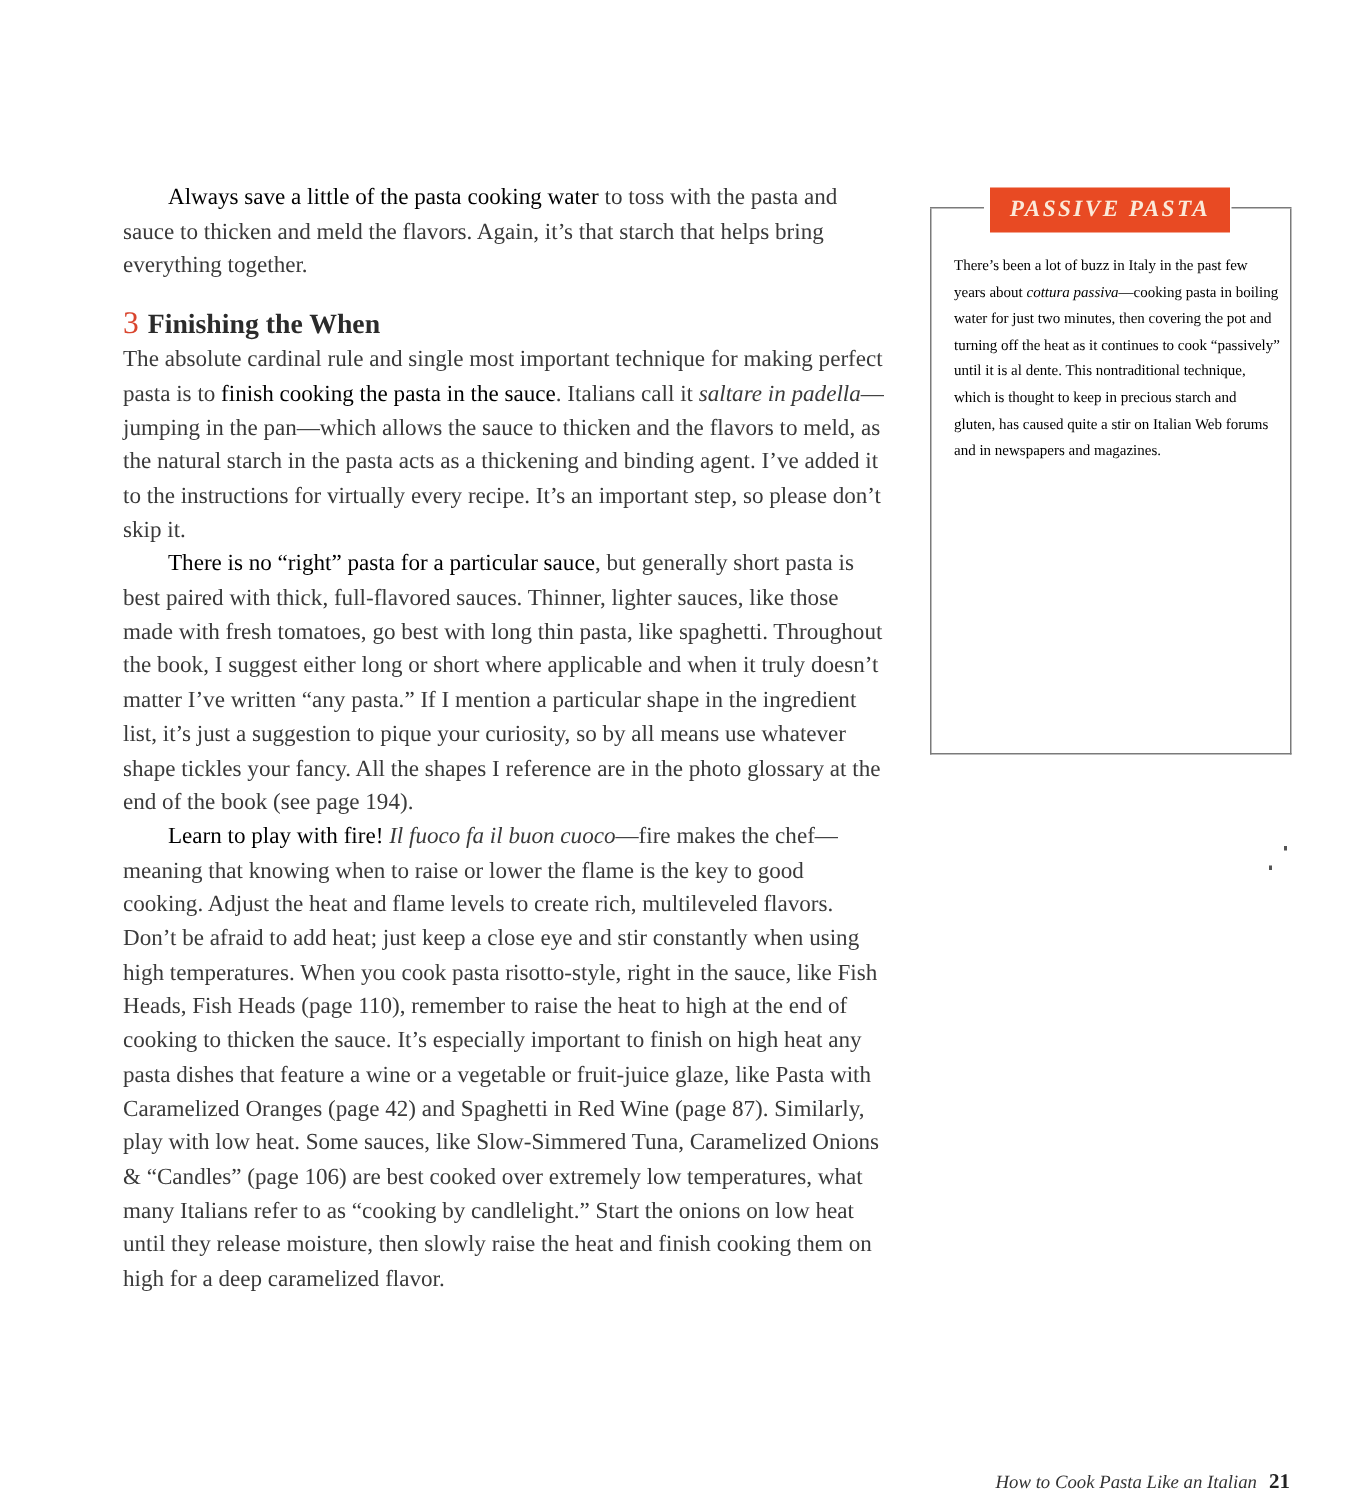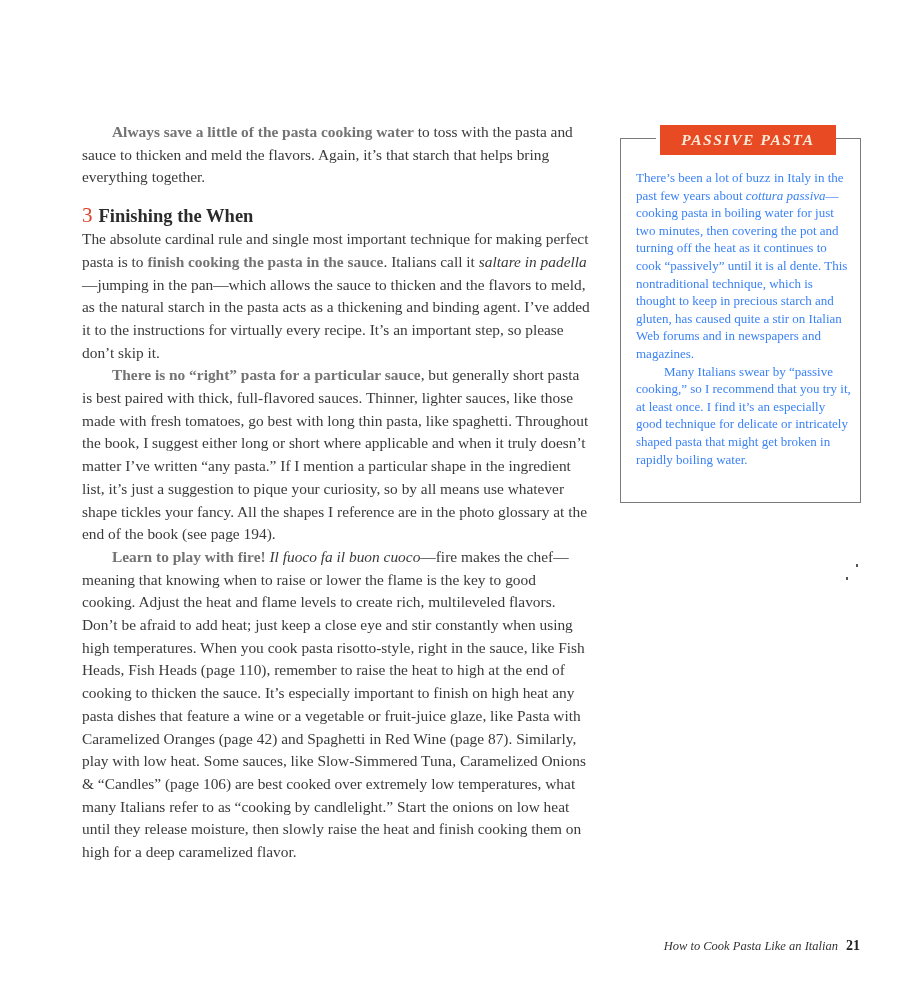--- a/index.html
+++ b/index.html
@@ -6,47 +6,47 @@
   body {
     width: 897px; height: 1000px; background: #ffffff; position: relative; overflow: hidden;
     font-family: "Liberation Serif", "DejaVu Serif", serif; color: #3a3a3a;
   }
   .main {
     position: absolute; left: 82px; top: 121px; width: 510px;
     font-size: 15.4px; line-height: 22.7px;
   }
   .main p { margin: 0; }
   .indent { text-indent: 30px; }
-  .main b { color: #737373; font-weight: bold; }
+  .main b { color: #000000; font-weight: normal; }
   .main i { }
   .heading {
     margin-top: 14px; margin-bottom: 0; font-size: 18.5px; line-height: 24px;
     font-weight: bold; color: #2b2b2b;
   }
   .heading .num { color: #d9452e; font-size: 21px; font-weight: normal; margin-right: 6px; }
   .sidebar {
     position: absolute; left: 620px; top: 139px; width: 241px; height: 364px;
     border-left: 1.5px solid #7a7a7a; border-right: 1.5px solid #7a7a7a; border-bottom: 1.5px solid #7a7a7a;
     box-sizing: border-box;
   }
   .sidebar .topline-l { position: absolute; top: -1px; left: -1px; width: 36px; border-top: 1.5px solid #7a7a7a; }
   .sidebar .topline-r { position: absolute; top: -1px; right: -1px; width: 40px; border-top: 1.5px solid #7a7a7a; }
   .sidebar-title {
-    position: absolute; left: 39px; top: -14px; width: 176px; height: 30px;
+    position: absolute; left: 39px; top: -14px; width: 160px; height: 30px;
     background: #e84a23; color: #fbe9d8; font-size: 15.5px; letter-spacing: 1.6px;
     font-style: italic; font-weight: bold; text-align: center; line-height: 30px;
   }
   .sidebar-body {
     position: absolute; left: 15px; top: 30px; width: 218px;
-    font-size: 13px; line-height: 17.6px; color: #3b82f6;
+    font-size: 10px; line-height: 17.6px; color: #000000;
   }
   .sidebar-body p { margin: 0; }
   .sidebar-body .indent { text-indent: 28px; }
   .footer {
-    position: absolute; right: 37px; top: 938px; font-size: 12.5px; color: #333; text-align: center;
+    position: absolute; right: 37px; top: 981px; font-size: 12.5px; color: #333; text-align: center;
   }
   .footer .title { font-style: italic; }
   .footer .pg { font-weight: bold; font-size: 14px; margin-left: 8px; color: #222; }
   .speck { position: absolute; width: 2px; height: 3px; background: #555; }
 </style>
 </head>
 <body>
 
 <div class="main">
   <p class="indent"><b>Always save a little of the pasta cooking water</b><span> to toss with the pasta and sauce to thicken and meld the flavors. Again, it’s that starch that helps bring everything together.</span></p>
@@ -59,21 +59,20 @@
 
   <p class="indent"><b>Learn to play with fire!</b><i> Il fuoco fa il buon cuoco</i><span>—fire makes the chef—meaning that knowing when to raise or lower the flame is the key to good cooking. Adjust the heat and flame levels to create rich, multileveled flavors. Don’t be afraid to add heat; just keep a close eye and stir constantly when using high temperatures. When you cook pasta risotto-style, right in the sauce, like Fish Heads, Fish Heads (page 110), remember to raise the heat to high at the end of cooking to thicken the sauce. It’s especially important to finish on high heat any pasta dishes that feature a wine or a vegetable or fruit-juice glaze, like Pasta with Caramelized Oranges (page 42) and Spaghetti in Red Wine (page 87). Similarly, play with low heat. Some sauces, like Slow-Simmered Tuna, Caramelized Onions &amp; “Candles” (page 106) are best cooked over extremely low temperatures, what many Italians refer to as “cooking by candlelight.” Start the onions on low heat until they release moisture, then slowly raise the heat and finish cooking them on high for a deep caramelized flavor.</span></p>
 </div>
 
 <div class="sidebar">
   <div class="topline-l"></div>
   <div class="topline-r"></div>
   <div class="sidebar-title">PASSIVE PASTA</div>
   <div class="sidebar-body">
     <p><span>There’s been a lot of buzz in Italy in the past few years about </span><i>cottura passiva</i><span>—cooking pasta in boiling water for just two minutes, then covering the pot and turning off the heat as it continues to cook “passively” until it is al dente. This nontraditional technique, which is thought to keep in precious starch and gluten, has caused quite a stir on Italian Web forums and in newspapers and magazines.</span></p>
-    <p class="indent">Many Italians swear by “passive cooking,” so I recommend that you try it, at least once. I find it’s an especially good technique for delicate or intricately shaped pasta that might get broken in rapidly boiling water.</p>
   </div>
 </div>
 
 <div class="speck" style="left:856px;top:564px;"></div>
 <div class="speck" style="left:846px;top:577px;"></div>
 
 <div class="footer">
   <span class="title">How to Cook Pasta Like an Italian</span><span class="pg">21</span>
 </div>
 

